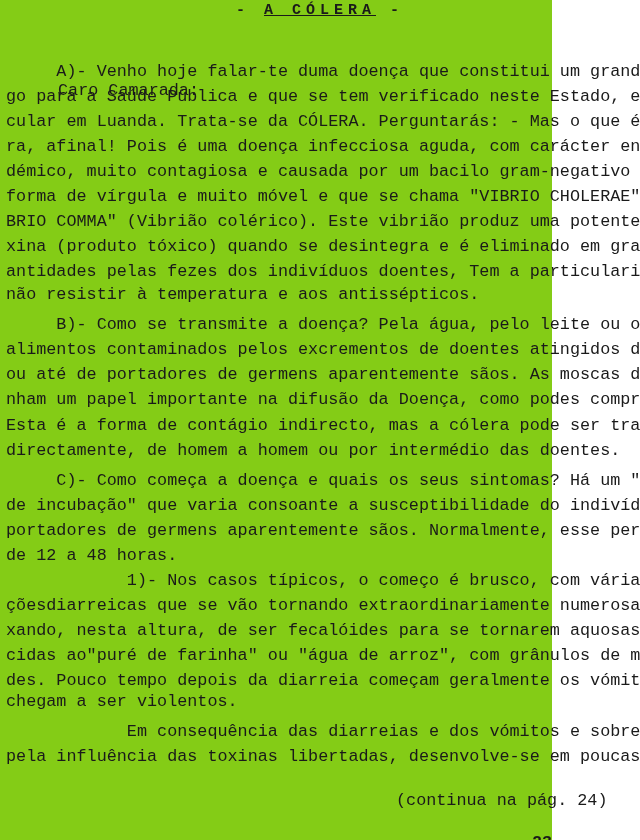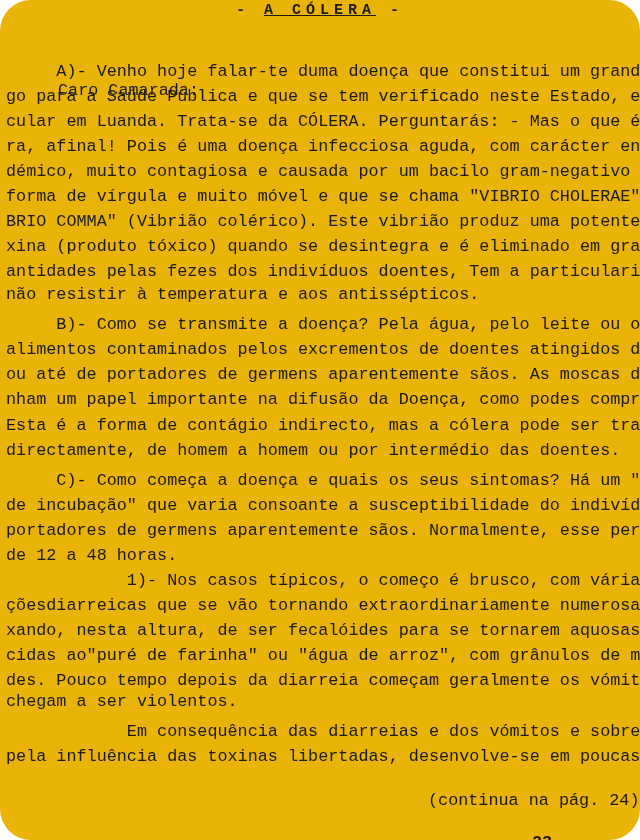--- a/index.html
+++ b/index.html
@@ -1,18 +1,18 @@
 <!DOCTYPE html>
 <html><head>
 <meta charset="utf-8">
 <style>
   html, body { margin:0; padding:0; background:#ffffff; }
   body { width:640px; height:840px; overflow:hidden; position:relative;
          font-family:"Liberation Mono","DejaVu Sans Mono",monospace; color:#1a1a1a; }
-  .page { position:absolute; left:0; top:0; width:640px; height:840px; background:#eab308;border-radius:31px; }
+  .page { position:absolute; left:0; top:0; width:552px; height:840px; background:#84cc16; }
   .title { position:absolute; top:2px; left:0; width:640px; text-align:center;
            font-size:15px; letter-spacing:5px; font-weight:bold; }
   .title .u { text-decoration:underline; }
   .line { position:absolute; left:6px; white-space:pre; font-size:16.8px; line-height:20px;
           letter-spacing:0px; }
   .foot { position:absolute; white-space:pre; font-size:16.8px; }
   .pnum { position:absolute; left:532px; top:813px; font-size:16.8px; font-weight:bold; text-decoration:underline;margin-top:20px; }
 </style>
 </head>
 <body>
@@ -50,15 +50,15 @@
       <div class="line" style="top: 571px;">            1)- Nos casos típicos, o começo é brusco, com várias deposi-</div>
       <div class="line" style="top: 596px;">çõesdiarreicas que se vão tornando extraordinariamente numerosas dei-</div>
       <div class="line" style="top: 621px;">xando, nesta altura, de ser fecalóides para se tornarem aquosas e pare-</div>
       <div class="line" style="top: 646px;">cidas ao"puré de farinha" ou "água de arroz", com grânulos de mucosida-</div>
       <div class="line" style="top: 671px;">des. Pouco tempo depois da diarreia começam geralmente os vómitos, que</div>
       <div class="line" style="top: 692px;">chegam a ser violentos.</div>
       <div class="line" style="top: 722px;">            Em consequência das diarreias e dos vómitos e sobretudo</div>
       <div class="line" style="top: 747px;">pela influência das toxinas libertadas, desenvolve-se em poucas horas</div>
     </div>
 
-  <div class="foot" style="left:428px; top:791px;">(continua na pág. 24)</div>
+  <div class="foot" style="left:396px; top:791px;">(continua na pág. 24)</div>
   <div class="pnum">23</div>
 </div>
 
 </body></html>

